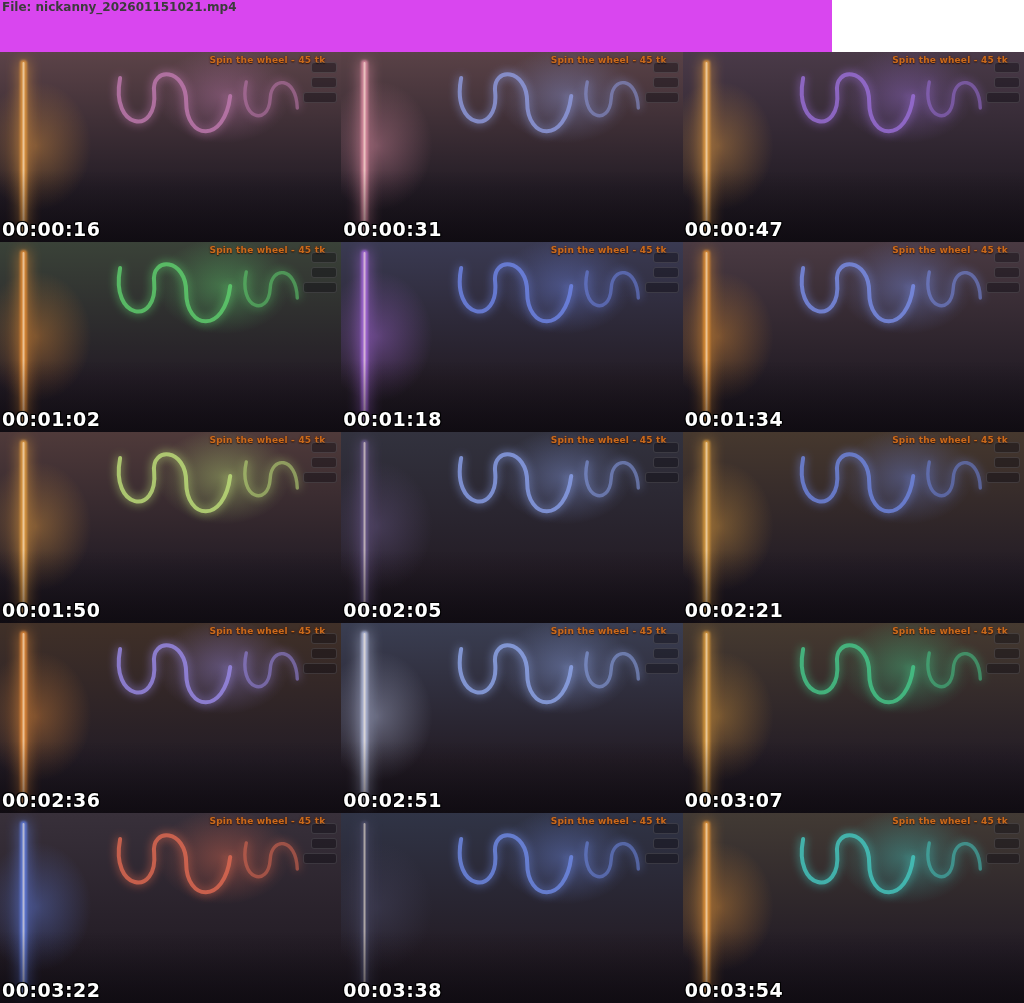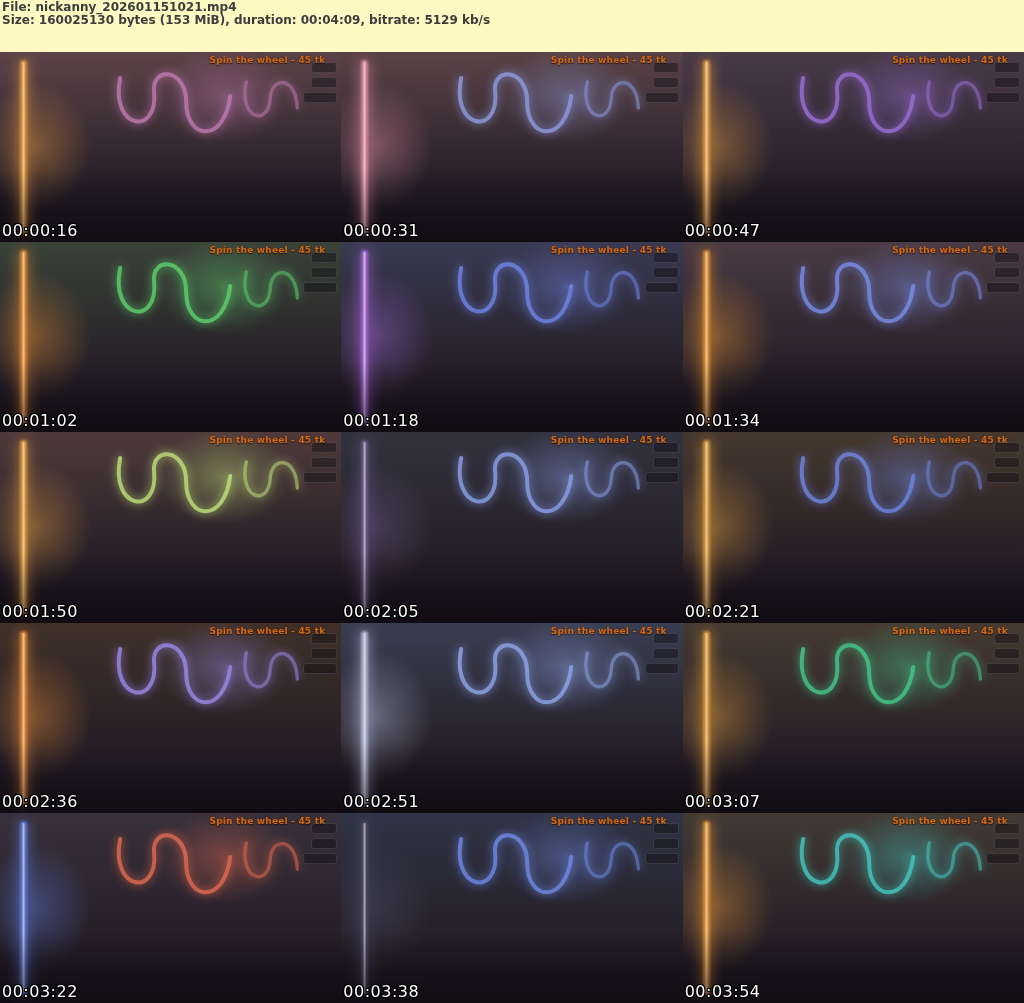--- a/index.html
+++ b/index.html
@@ -1,20 +1,20 @@
 <!DOCTYPE html>
 <html><head>
 <meta charset="utf-8">
 <style>
   html,body{margin:0;padding:0;background:#ffffff;}
   body{width:1024px;height:1003px;overflow:hidden;font-family:"DejaVu Sans","Liberation Sans",sans-serif;}
 
   
   .header{
-    height:52px;width:1024px;background:#fef9c3;
+    height:52px;width:832px;background:#d946ef;
     padding:1px 0 0 2px;box-sizing:border-box;
   }
   .header .line{
     font-size:12px;font-weight:bold;color:#3c3c3c;
     line-height:12.7px;white-space:nowrap;letter-spacing:0;
   }
 
   
   .grid{
     width:1024px;height:951px;
@@ -45,21 +45,21 @@
     filter:drop-shadow(0 0 5px var(--a1)) blur(.6px);opacity:.85;
   }
   .neon .squiggle.s2{opacity:.6;stroke-width:3.4;}
   .neon .pillar{
     fill:var(--a2);filter:drop-shadow(0 0 7px var(--a2)) blur(.8px);opacity:.9;
   }
   .neon .pillar-core{fill:#fff2dd;opacity:.55;filter:blur(.6px);}
 
   .timestamp{
     position:absolute;left:2px;bottom:2px;
-    font-size:16px;font-weight:normal;color:#ffffff;
+    font-size:19px;font-weight:bold;color:#ffffff;
     text-shadow:-1px -1px 0 #000,1px -1px 0 #000,-1px 1px 0 #000,1px 1px 0 #000,0 0 2px #000;
     letter-spacing:.5px;
   }
   .spin-overlay{
     position:absolute;top:3px;right:16px;
     font-size:9px;font-weight:bold;color:#c96a1c;
     text-shadow:0 0 2px rgba(90,30,5,.85),0 1px 1px rgba(0,0,0,.6);
     letter-spacing:.2px;
   }
   .hud{
@@ -71,21 +71,20 @@
     background:rgba(15,12,18,.42);
     box-shadow:inset 0 0 0 1px rgba(255,255,255,.12);
   }
   .hud .hud-box.wide{width:34px;}
 </style>
 </head>
 <body>
 
 <div class="header">
   <div class="line">File: nickanny_202601151021.mp4</div>
-  <div class="line">Size: 160025130 bytes (153 MiB), duration: 00:04:09, bitrate: 5129 kb/s</div>
 </div>
 
 <div class="grid">
     <div class="tile" style="--base: #5c4348; --a1: #c07ab0; --a2: #e0953f;">
     <div class="glow g1"></div>
     <div class="glow g2"></div>
     <svg class="neon" viewBox="0 0 341 190" preserveAspectRatio="none">
       <rect class="pillar" x="20" y="8" width="7" height="174" rx="3"></rect>
       <rect class="pillar-core" x="22.5" y="10" width="2" height="170" rx="1"></rect>
       <path class="squiggle" d="M120 26 C110 78 158 84 154 40 C151 14 186 16 186 50 C186 88 224 92 230 44"></path>

